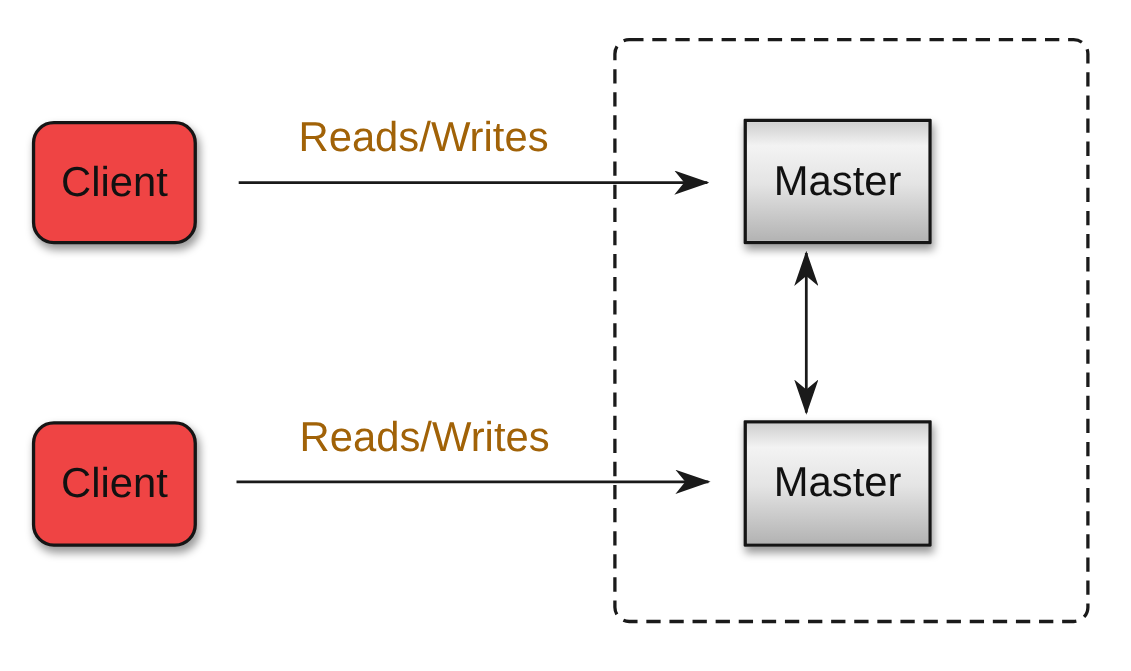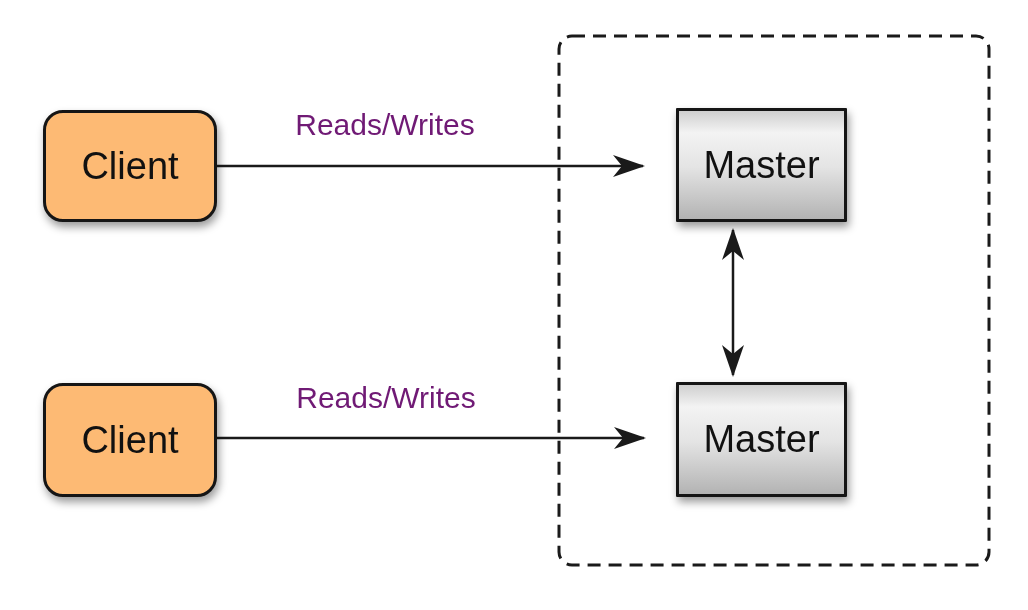--- a/index.html
+++ b/index.html
@@ -27,44 +27,44 @@
     box-sizing: border-box;
     display: flex;
     align-items: center;
     justify-content: center;
     font-size: 38px;
     color: #111111;
     border: 3px solid #151515;
     box-shadow: 2px 5px 8px rgba(0,0,0,0.40);
   }
   .client {
-    left: 43px;
-    width: 174px;
+    left: 29px;
+    width: 150px;
     height: 112px;
     border-radius: 20px;
-    background: #fdba74;
+    background: #ef4444;
   }
   .client.c1 { top: 110px; }
   .client.c2 { top: 383px; height: 114px; }
   .master {
     left: 648px;
     width: 171px;
     height: 114px;
     border-radius: 1px;
     background: linear-gradient(180deg, #cfcfcf 0%, #f3f3f3 20%, #e4e4e4 52%, #b3b3b3 100%);
     margin-left: 28px;
   }
   .master.m1 { top: 108px; }
   .master.m2 { top: 382px; height: 115px; }
   .edge-label {
     position: absolute;
     transform: translateX(-50%);
-    font-size: 30px;
+    font-size: 38px;
     line-height: 44px;
-    color: #701a75;
+    color: #a16207;
     white-space: nowrap;
   }
   .edge-label.rw1 { left: 385px; top: 103px; }
   .edge-label.rw2 { left: 386px; top: 376px; }
   .edge-label.repl { left: 863px; top: 274px; }
 </style>
 </head>
 <body>
 
 <div class="canvas">

